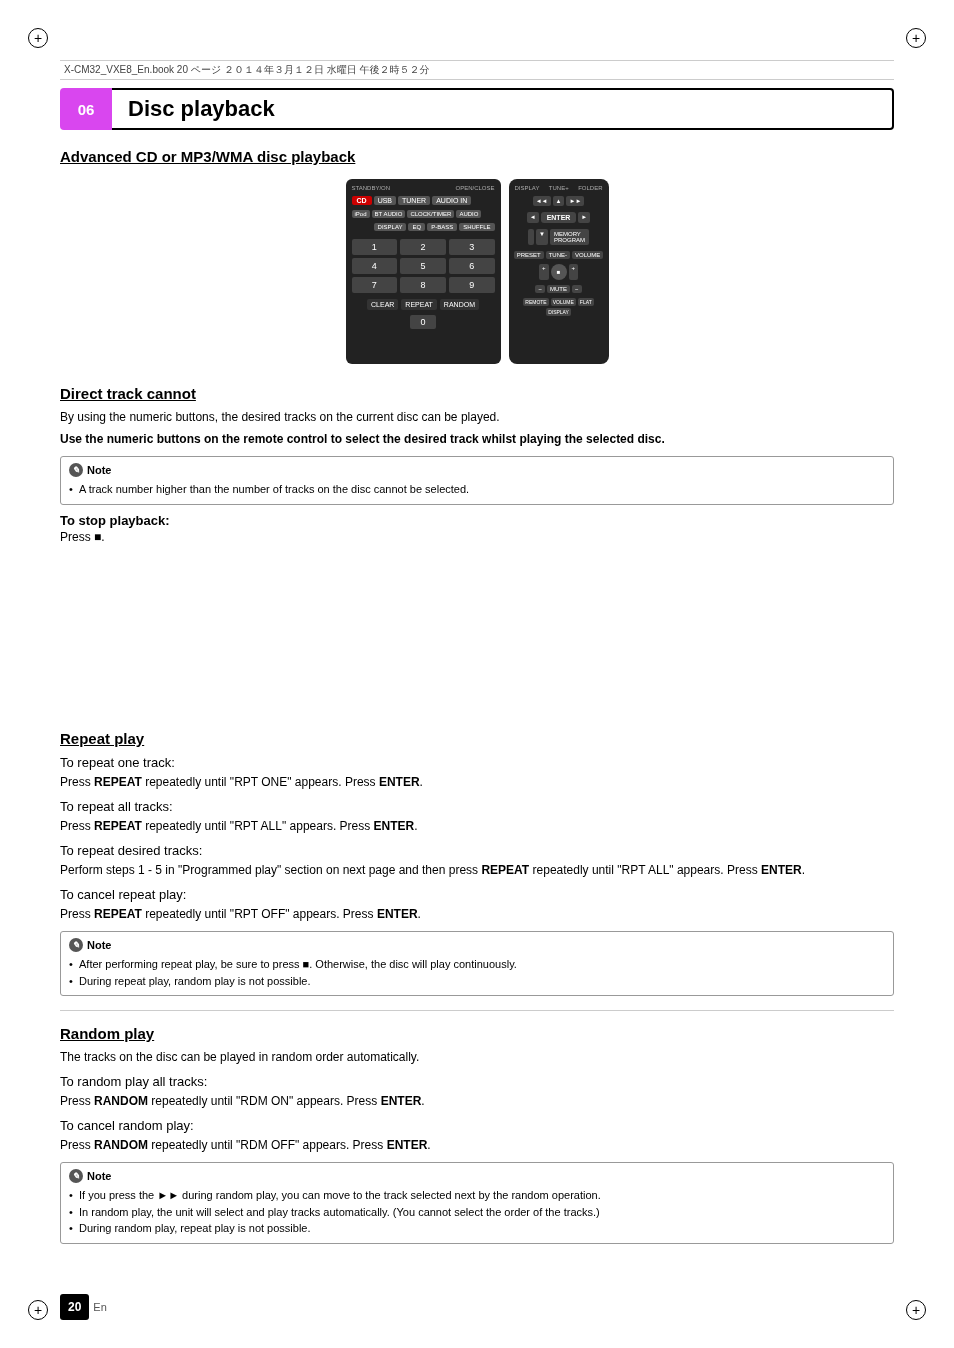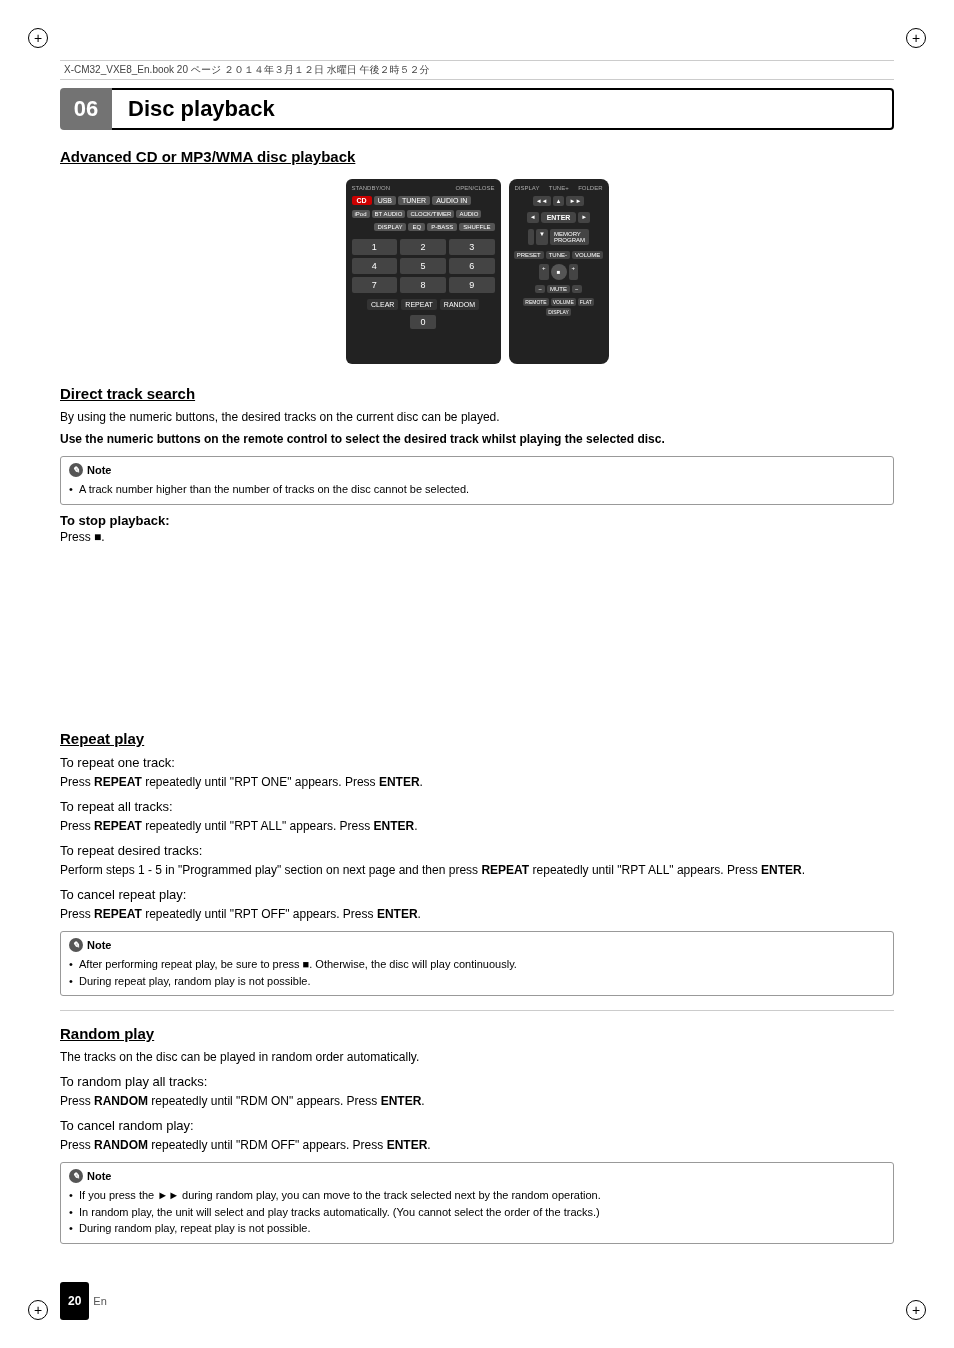--- a/index.html
+++ b/index.html
@@ -53,23 +53,23 @@
       position: absolute;
       top: 88px;
       left: 60px;
       right: 60px;
       height: 42px;
       display: flex;
       align-items: center;
       gap: 0;
     }
     .chapter-number-box {
-      background: #737373;
-      color: #fff;
-      font-size: 22px;
+      background: #d946ef;
+      color: #fff;
+      font-size: 15px;
       font-weight: bold;
       width: 52px;
       height: 42px;
       display: flex;
       align-items: center;
       justify-content: center;
       border-radius: 4px 0 0 4px;
       flex-shrink: 0;
     }
     .chapter-title-box {
@@ -249,21 +249,21 @@
       left: 60px;
       display: flex;
       align-items: center;
       gap: 4px;
     }
     .page-number-box {
       background: #000;
       color: #fff;
       font-size: 12px;
       font-weight: bold;
-      padding: 12px 8px;
+      padding: 6px 8px;
       border-radius: 3px;
     }
     .page-lang {
       font-size: 11px;
       color: #555;
     }
 
     .bold { font-weight: bold; }
 
     .header-file-info {
@@ -383,21 +383,21 @@
         <div style="display:flex; gap:2px; width:100%; justify-content:center; flex-wrap:wrap;">
           <div style="background:#444; border-radius:2px; padding:1px 2px; font-size:5px;">REMOTE</div>
           <div style="background:#444; border-radius:2px; padding:1px 2px; font-size:5px;">VOLUME</div>
           <div style="background:#444; border-radius:2px; padding:1px 2px; font-size:5px;">FLAT</div>
           <div style="background:#444; border-radius:2px; padding:1px 2px; font-size:5px;">DISPLAY</div>
         </div>
       </div>
     </div>
 
     <div>
-      <div class="section-title">Direct track search</div>
+      <div class="section-title">Direct track cannot</div>
       <p class="body-text">By using the numeric buttons, the desired tracks on the current disc can be played.</p>
       <p class="body-text bold" style="font-weight:bold;">Use the numeric buttons on the remote control to select the desired track whilst playing the selected disc.</p>
 
       <div class="note-box">
         <div class="note-header">
           <span class="note-icon">✎</span>
           <span>Note</span>
         </div>
         <div class="note-item">A track number higher than the number of tracks on the disc cannot be selected.</div>
       </div>

